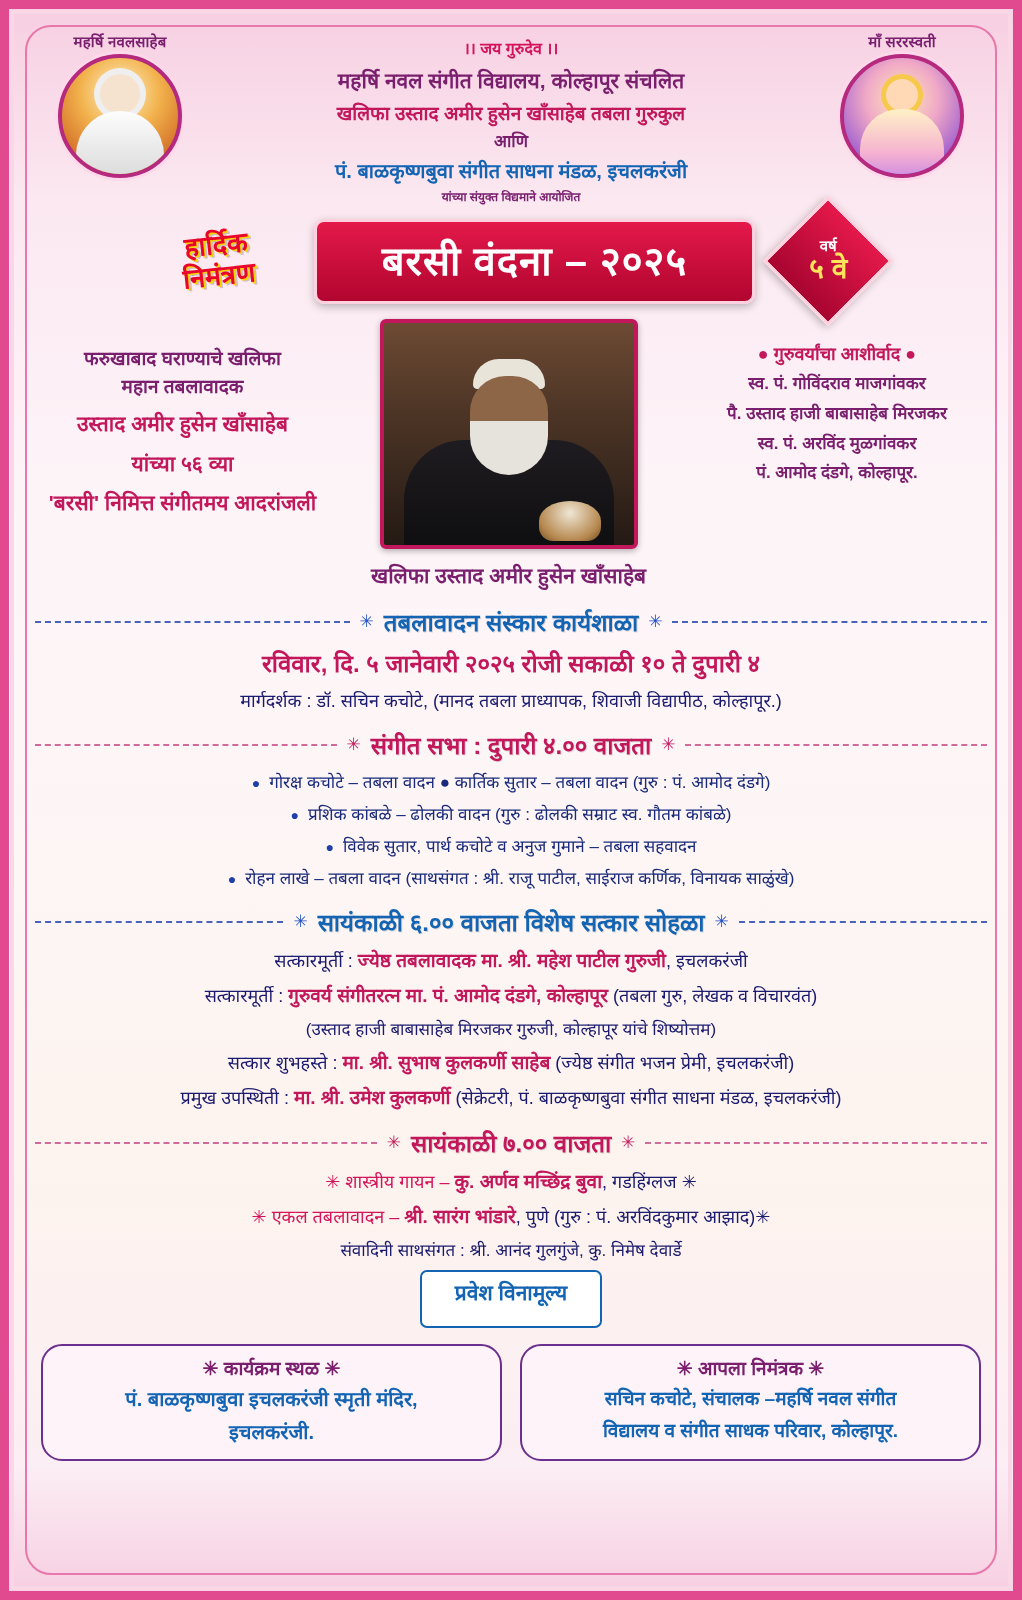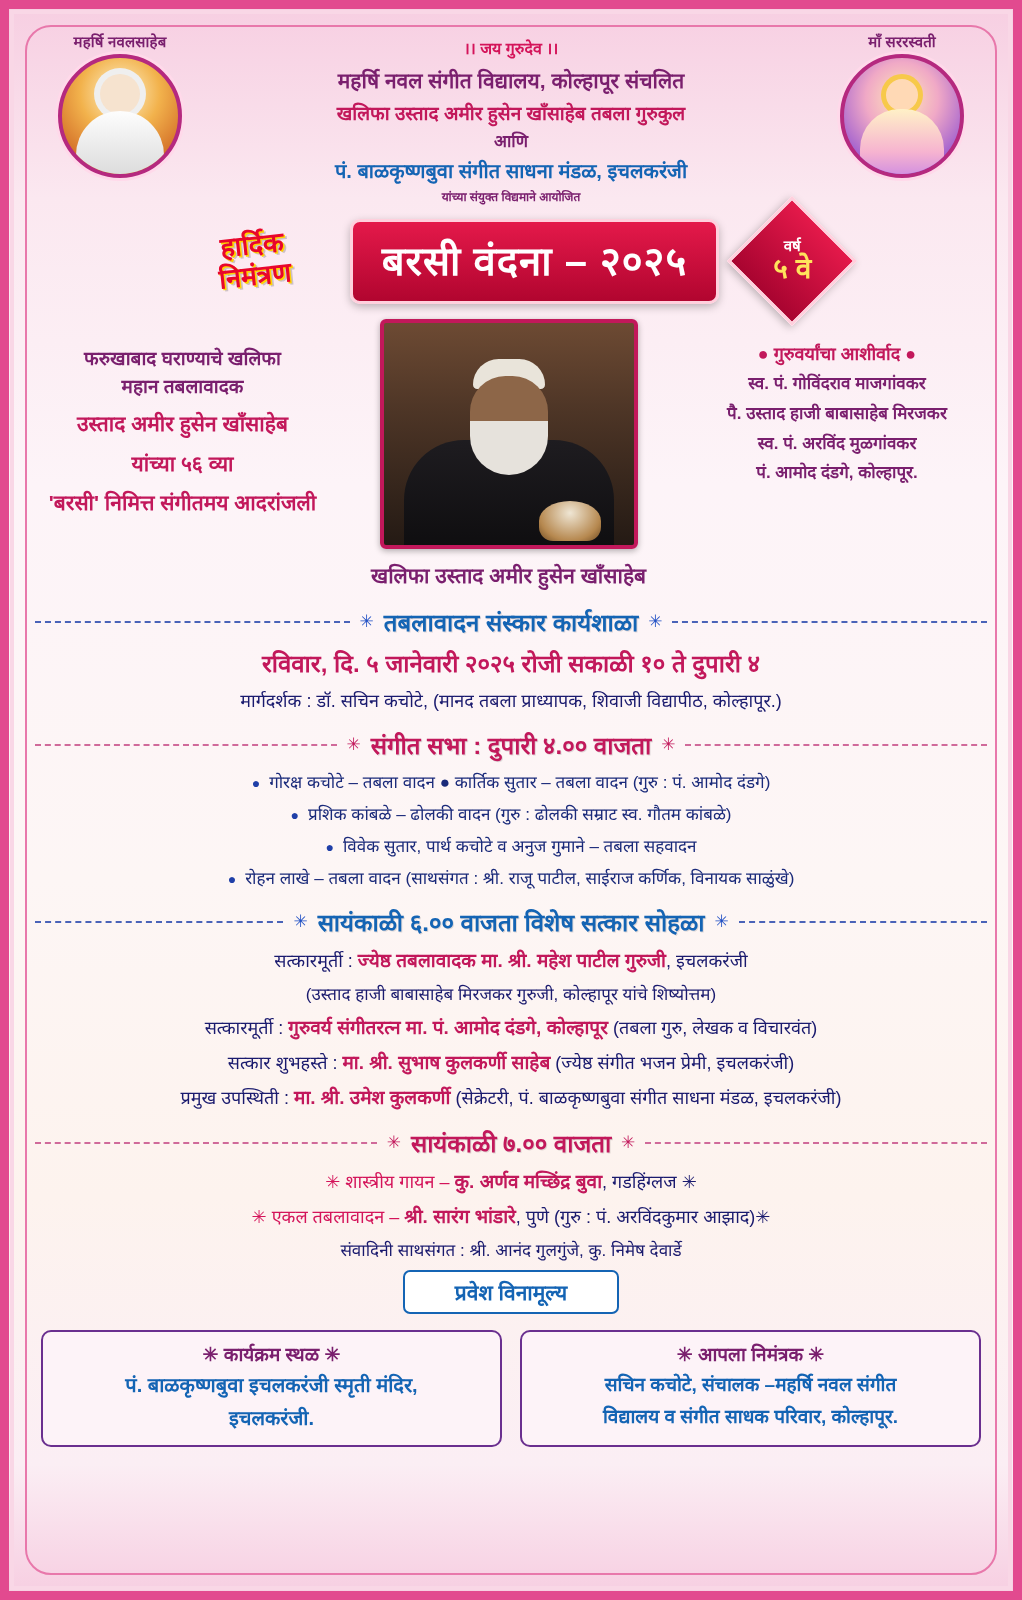--- a/index.html
+++ b/index.html
@@ -86,21 +86,21 @@
     color: #e8062c; font-size: 27px; font-weight: bold; line-height: 1.15;
     text-align: center; width: 165px;
     text-shadow: 1.5px 1.5px 0 #ffd400, 3px 3px 0 rgba(0,0,0,.18);
     transform: rotate(-6deg);
   }
   .banner {
     flex: 0 0 auto;
     background: linear-gradient(180deg,#e4194a,#b1052f);
     color: #ffffff;
     font-size: 40px; font-weight: bold;
-    padding: 10px 29px 14px;
+    padding: 10px 65px 14px;
     border-radius: 10px;
     border: 3px solid #ffd0dd;
     box-shadow: 0 3px 8px rgba(0,0,0,.25);
     letter-spacing: 1px;
   }
   .varsha-wrap { width: 118px; display: flex; justify-content: center; }
   .varsha {
     width: 92px; height: 92px;
     background: linear-gradient(180deg,#e4194a,#a80430);
     transform: rotate(45deg);
@@ -173,30 +173,30 @@
   .li .bullet { color: #1f3fa8; font-size: 14px; line-height: 1.2; }
   .li .ltxt { color: #1a2a7a; font-size: 17px; }
 
   .row-c { color: #1a1a6e; font-size: 18px; margin: 9px 0; text-align: center; }
   .row-c .hl { color: #c2185b; font-weight: bold; font-size: 19px; }
   .row-c .sm { font-size: 17px; }
 
   .star2 { color: #d4145a; }
 
   .free-badge {
-    margin: 0 auto 0; width: 216px; text-align: center;
+    margin: 0 auto 0; width: 182px; text-align: center;
     color: #1464b4; font-size: 21px; font-weight: bold;
-    border: 2px solid #1464b4; border-radius: 7px; padding: 6px 4px 6px;
+    border: 2px solid #1464b4; border-radius: 7px; padding: 6px 4px 20px;
     background: #fff;
   }
 
   
   .bottom { display: flex; gap: 18px; margin: 16px 6px 0; }
   .bbox {
-    flex: 1; border: 2.5px solid #6a2f8f; border-radius: 10px;
+    flex: 1; border: 2.5px solid #6a2f8f; border-radius: 21px;
     background: #fdf3f8; padding: 9px 12px 12px; text-align: center;
   }
   .bbox .bt { color: #7a1f6e; font-size: 19px; font-weight: bold; }
   .bbox .bl { color: #1464b4; font-size: 20px; font-weight: bold; line-height: 1.45; margin-top: 4px; }
   .bbox.invite .bl { font-size: 19px; color: #1464b4; }
 </style>
 </head>
 <body>
 
 <div class="poster">
@@ -316,24 +316,24 @@
       <span class="star">✳</span>
       <span class="txt">सायंकाळी ६.०० वाजता विशेष सत्कार सोहळा</span>
       <span class="star">✳</span>
       <span class="dash"></span>
     </div>
     <div>
       <div class="row-c">
         <span>सत्कारमूर्ती : </span><span class="hl">ज्येष्ठ तबलावादक मा. श्री. महेश पाटील गुरुजी</span><span>, इचलकरंजी</span>
       </div>
       <div class="row-c">
+        <span>सत्कारमूर्ती : </span><span class="hl">गुरुवर्य संगीतरत्न मा. पं. आमोद दंडगे, कोल्हापूर</span><span> (तबला गुरु, लेखक व विचारवंत)</span>
+      </div>
+      <div class="row-c">
         <span class="sm">(उस्ताद हाजी बाबासाहेब मिरजकर गुरुजी, कोल्हापूर यांचे शिष्योत्तम)</span>
-      </div>
-      <div class="row-c">
-        <span>सत्कारमूर्ती : </span><span class="hl">गुरुवर्य संगीतरत्न मा. पं. आमोद दंडगे, कोल्हापूर</span><span> (तबला गुरु, लेखक व विचारवंत)</span>
       </div>
       <div class="row-c">
         <span>सत्कार शुभहस्ते : </span><span class="hl">मा. श्री. सुभाष कुलकर्णी साहेब</span><span> (ज्येष्ठ संगीत भजन प्रेमी, इचलकरंजी)</span>
       </div>
       <div class="row-c">
         <span>प्रमुख उपस्थिती : </span><span class="hl">मा. श्री. उमेश कुलकर्णी</span><span> (सेक्रेटरी, पं. बाळकृष्णबुवा संगीत साधना मंडळ, इचलकरंजी)</span>
       </div>
     </div>
 
     <div class="sec-head pink">

